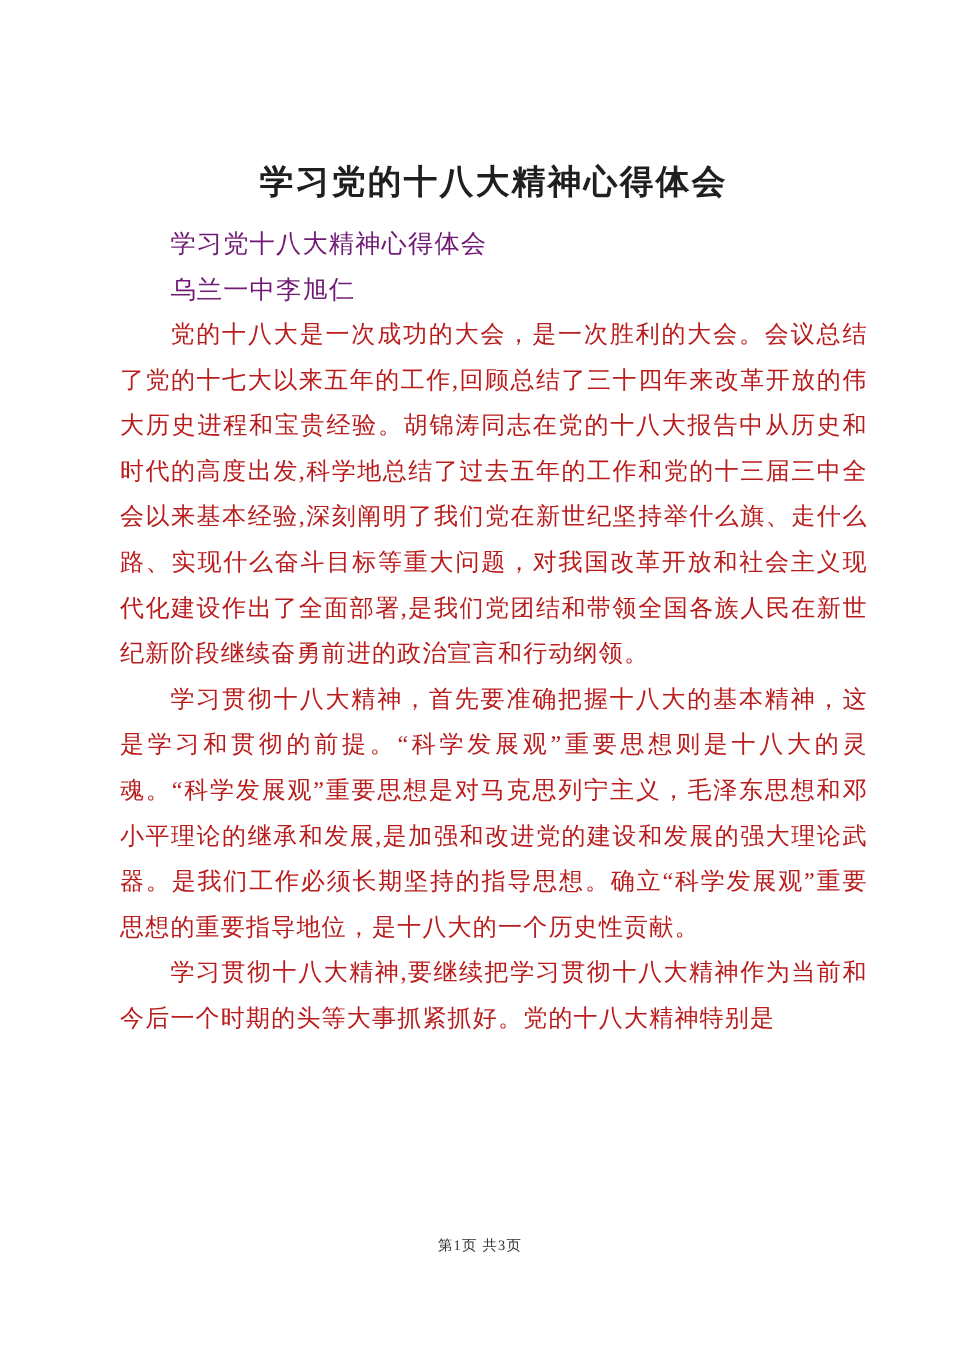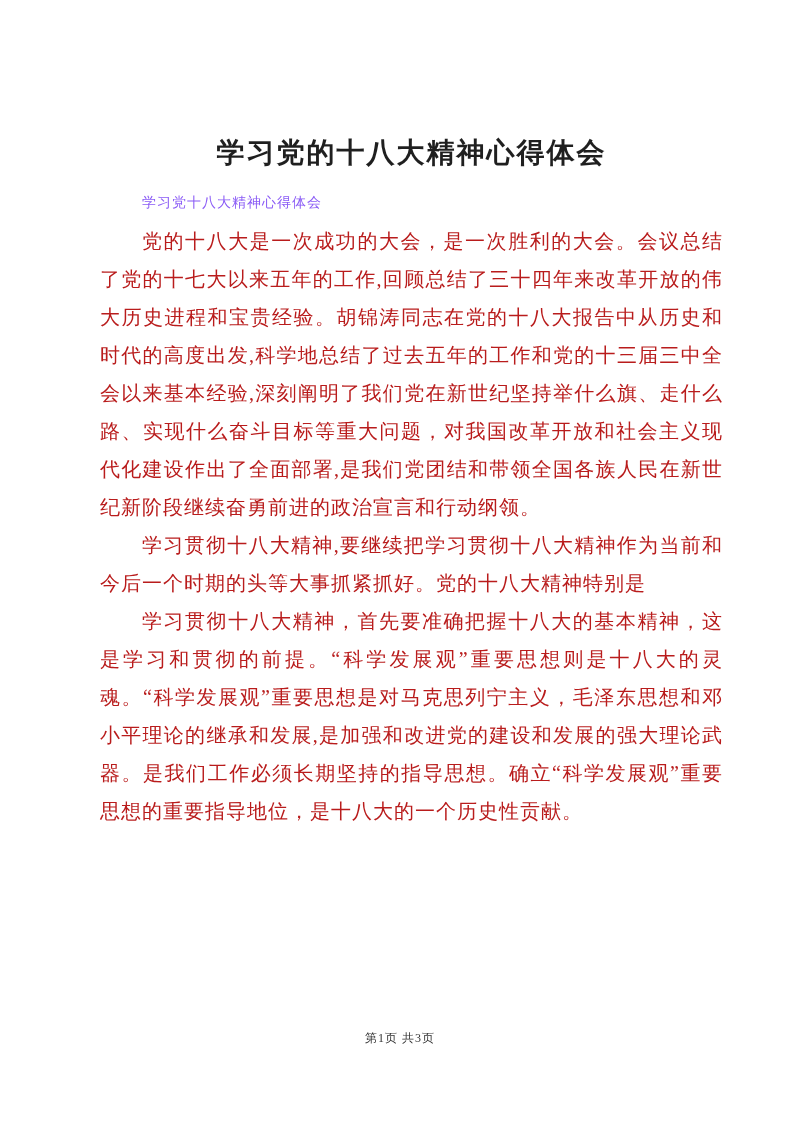--- a/index.html
+++ b/index.html
@@ -20,22 +20,22 @@
     margin: 0 0 12px 0;
     font-size: 28px;
     font-weight: bold;
     color: #1f1f1f;
     text-align: center;
     letter-spacing: 2px;
     line-height: 1.35;
   }
   .meta-line {
     margin: 0;
-    font-size: 14px;
-    color: #8b5cf6;
+    font-size: 21px;
+    color: #701a75;
     line-height: 38px;
     text-indent: 42px;
     letter-spacing: 1px;
   }
   .para {
     margin: 0;
     font-size: 20px;
     color: #b91c1c;
     line-height: 38px;
     text-indent: 2.1em;
@@ -54,23 +54,24 @@
   }
 </style>
 </head>
 <body>
 
 <div class="page">
   <h1 class="doc-title">学习党的十八大精神心得体会</h1>
 
   <p class="meta-line">学习党十八大精神心得体会</p>
 
+  <p class="meta-line">乌兰一中李旭仁</p>
 
   <p class="para">党的十八大是一次成功的大会，是一次胜利的大会。会议总结了党的十七大以来五年的工作,回顾总结了三十四年来改革开放的伟大历史进程和宝贵经验。胡锦涛同志在党的十八大报告中从历史和时代的高度出发,科学地总结了过去五年的工作和党的十三届三中全会以来基本经验,深刻阐明了我们党在新世纪坚持举什么旗、走什么路、实现什么奋斗目标等重大问题，对我国改革开放和社会主义现代化建设作出了全面部署,是我们党团结和带领全国各族人民在新世纪新阶段继续奋勇前进的政治宣言和行动纲领。</p>
 
+  <p class="para">学习贯彻十八大精神，首先要准确把握十八大的基本精神，这是学习和贯彻的前提。“科学发展观”重要思想则是十八大的灵魂。“科学发展观”重要思想是对马克思列宁主义，毛泽东思想和邓小平理论的继承和发展,是加强和改进党的建设和发展的强大理论武器。是我们工作必须长期坚持的指导思想。确立“科学发展观”重要思想的重要指导地位，是十八大的一个历史性贡献。</p>
+
   <p class="para">学习贯彻十八大精神,要继续把学习贯彻十八大精神作为当前和今后一个时期的头等大事抓紧抓好。党的十八大精神特别是</p>
-
-  <p class="para">学习贯彻十八大精神，首先要准确把握十八大的基本精神，这是学习和贯彻的前提。“科学发展观”重要思想则是十八大的灵魂。“科学发展观”重要思想是对马克思列宁主义，毛泽东思想和邓小平理论的继承和发展,是加强和改进党的建设和发展的强大理论武器。是我们工作必须长期坚持的指导思想。确立“科学发展观”重要思想的重要指导地位，是十八大的一个历史性贡献。</p>
 </div>
 
 <div class="footer">
   <span>第1页 共3页</span>
 </div>
 
 </body></html>

